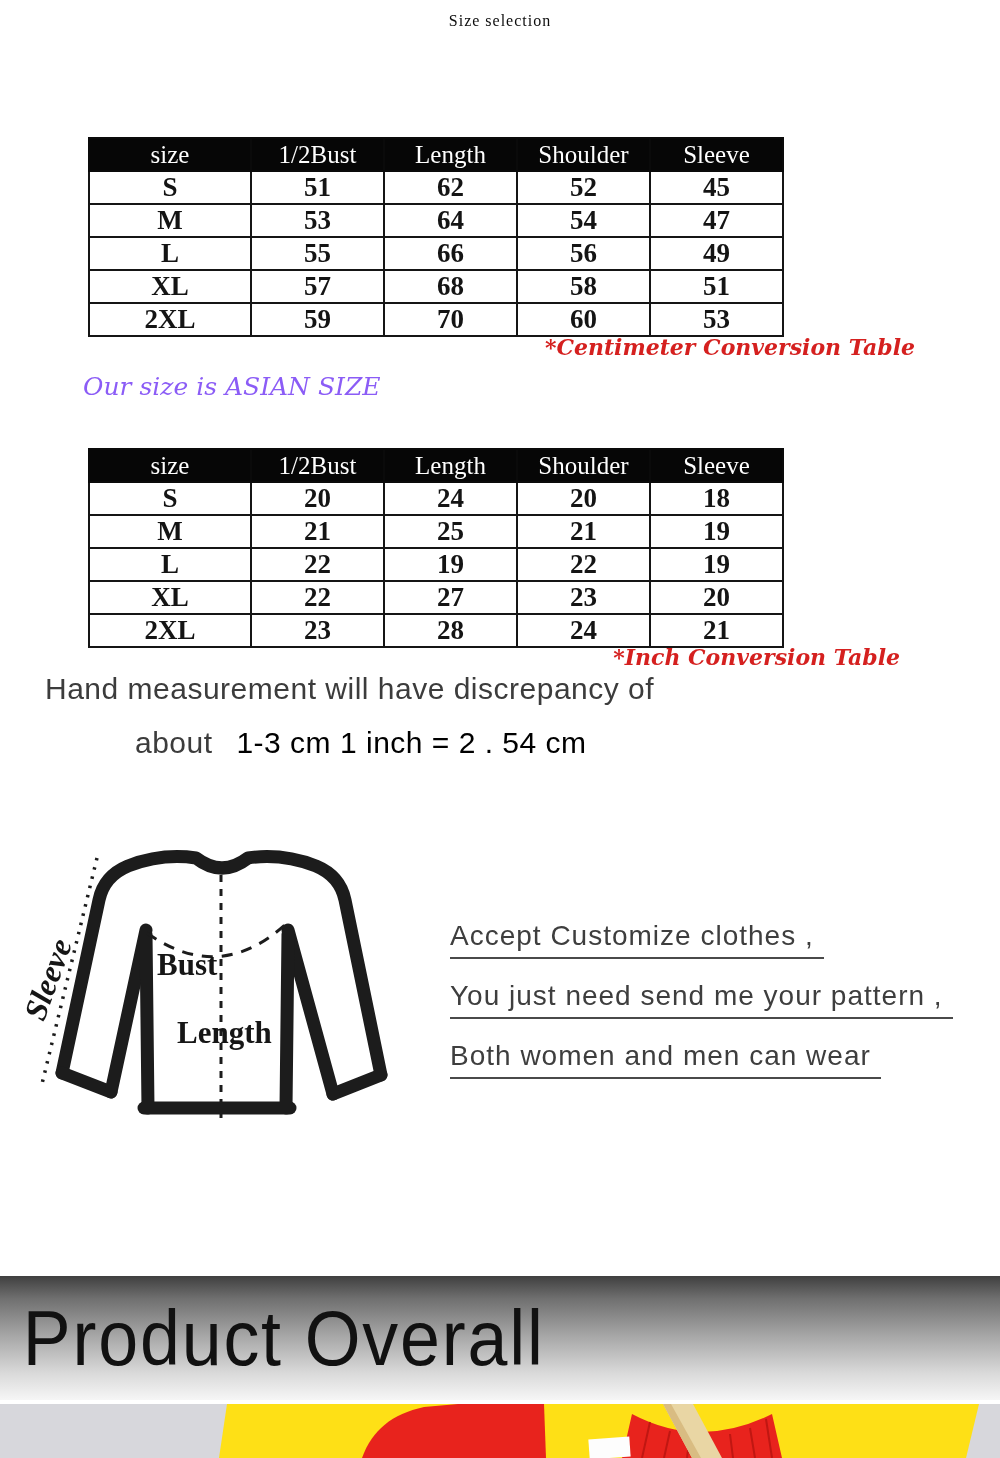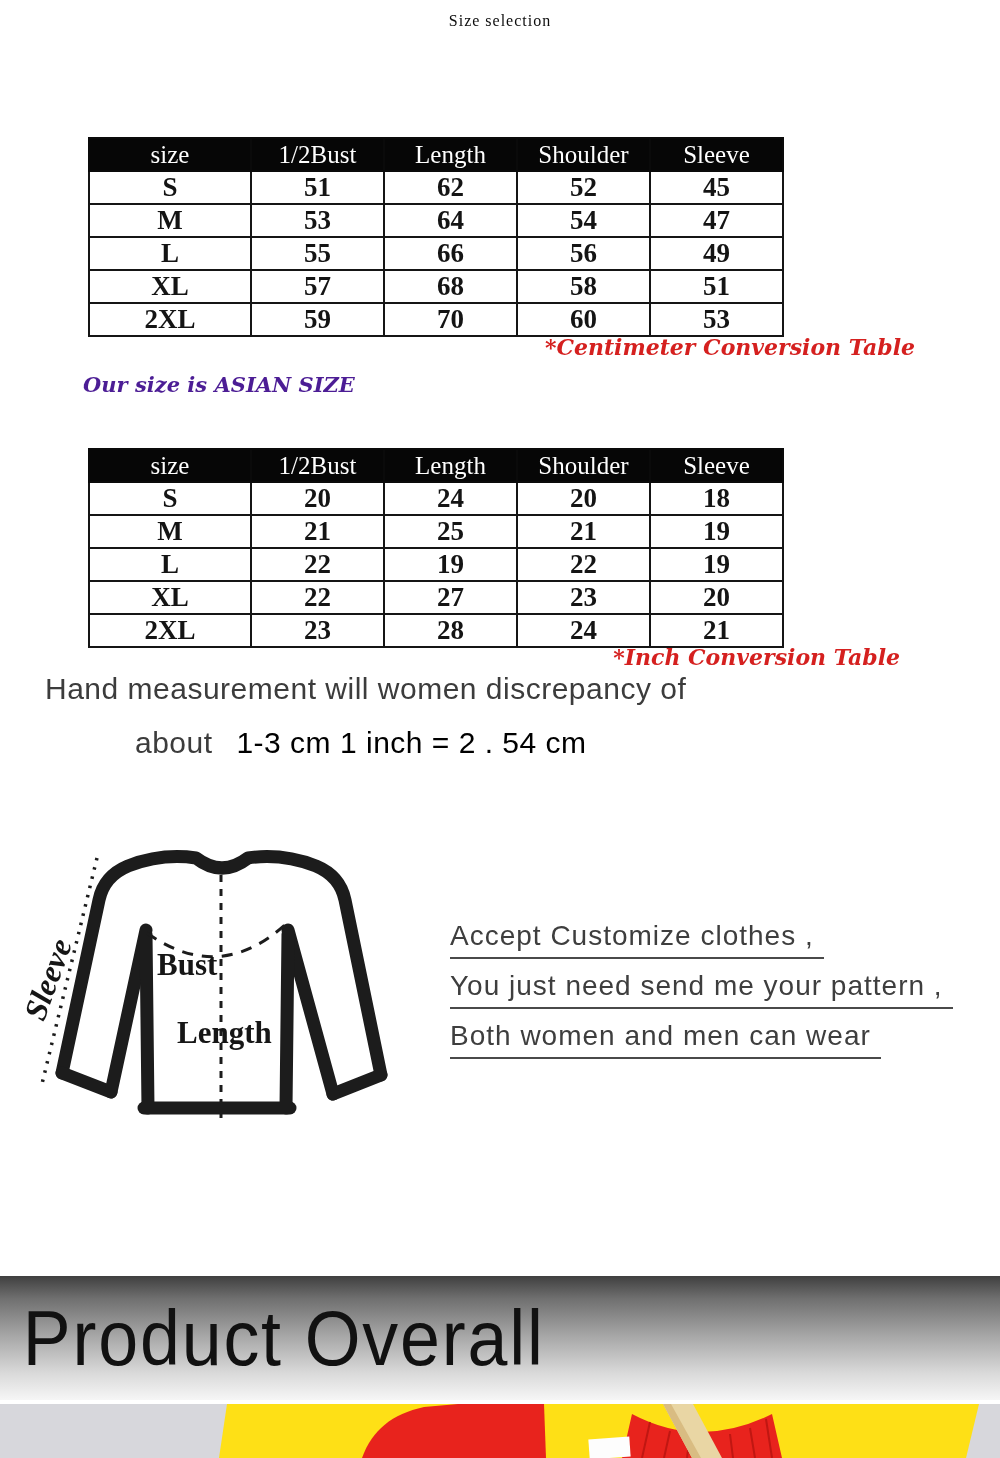--- a/index.html
+++ b/index.html
@@ -19,38 +19,38 @@
         height:31px;border:2px solid #0a0a0a;padding:0;}
   table.size-table td{border:2px solid #151515;text-align:center;font-size:27px;
         font-weight:700;height:28px;padding:0;color:#141414;}
   table.size-table th:first-child{width:160px;}
 
   
   .caption-red{position:absolute;color:#d5201f;font-style:italic;font-weight:700;
         font-size:22px;font-family:"DejaVu Serif",serif;}
   .caption-cm{top:334px;left:0;width:915px;text-align:right;}
   .caption-inch{top:644px;left:0;width:900px;text-align:right;}
-  .asian-note{position:absolute;top:372px;left:83px;color:#4c1d95;font-style:italic;
-        font-weight:700;font-size:21px;font-family:"DejaVu Serif",serif;}
+  .asian-note{position:absolute;top:372px;left:83px;color:#8b5cf6;font-style:italic;
+        font-weight:400;font-size:25px;font-family:"DejaVu Serif",serif;}
 
   
   .note1{position:absolute;top:672px;left:45px;font-family:"Liberation Sans",sans-serif;
         font-size:30px;color:#3c3c3c;letter-spacing:0.5px;}
   .note2{position:absolute;top:726px;left:135px;font-family:"Liberation Sans",sans-serif;
         font-size:30px;color:#3c3c3c;letter-spacing:0.5px;}
   .note2 .red{color:#000000;margin-left:15px;}
 
   
   .diagram{position:absolute;left:20px;top:845px;}
 
   
   .customize{position:absolute;left:450px;top:920px;font-family:"Liberation Sans",sans-serif;
         font-size:28px;color:#3e3e3e;letter-spacing:1px;}
   .customize .line{display:table;border-bottom:2px solid #4a4a4a;padding:0 10px 5px 0;
-        margin-bottom:11px;white-space:nowrap;}
+        margin-bottom:21px;white-space:nowrap;}
 
   
   .product-type{position:absolute;left:128px;top:1188px;font-family:"Liberation Sans",sans-serif;
         font-size:48px;color:#161616;}
 
   
   .banner{position:absolute;left:0;top:1276px;width:1000px;height:124px;
         background:linear-gradient(#3f3f3f 0%,#6f6f6f 18%,#a6a6a6 48%,#d9d9d9 78%,#f6f6f6 100%);
         display:flex;align-items:center;justify-content:flex-start;}
   .banner-title{font-family:"Liberation Sans",sans-serif;font-weight:100;font-size:78px;
@@ -161,21 +161,21 @@
           <td>2XL</td>
           <td>23</td>
           <td>28</td>
           <td>24</td>
           <td>21</td>
         </tr>
       </tbody>
   </table>
   <div class="caption-red caption-inch">*Inch Conversion Table</div>
 
-  <div class="note1">Hand measurement will women discrepancy of</div>
+  <div class="note1">Hand measurement will have discrepancy of</div>
   <div class="note2"><span>about </span><span class="red">1-3 cm 1 inch = 2 . 54 cm</span></div>
 
   <svg class="diagram" width="420" height="300" viewBox="0 0 420 300">
     <g fill="none" stroke="#1c1c1c" stroke-width="13" stroke-linecap="round" stroke-linejoin="round">
       <path d="M 42,228 L 79,55 Q 84,31 108,21 Q 142,8 176,13 Q 202,33 228,13 Q 262,8 296,21 Q 320,31 325,55 L 361,230"></path>
       <path d="M 42,228 L 91,247"></path>
       <path d="M 361,230 L 313,249"></path>
       <path d="M 91,247 L 126,85"></path>
       <path d="M 313,249 L 268,85"></path>
       <path d="M 126,89 L 128,263"></path>

